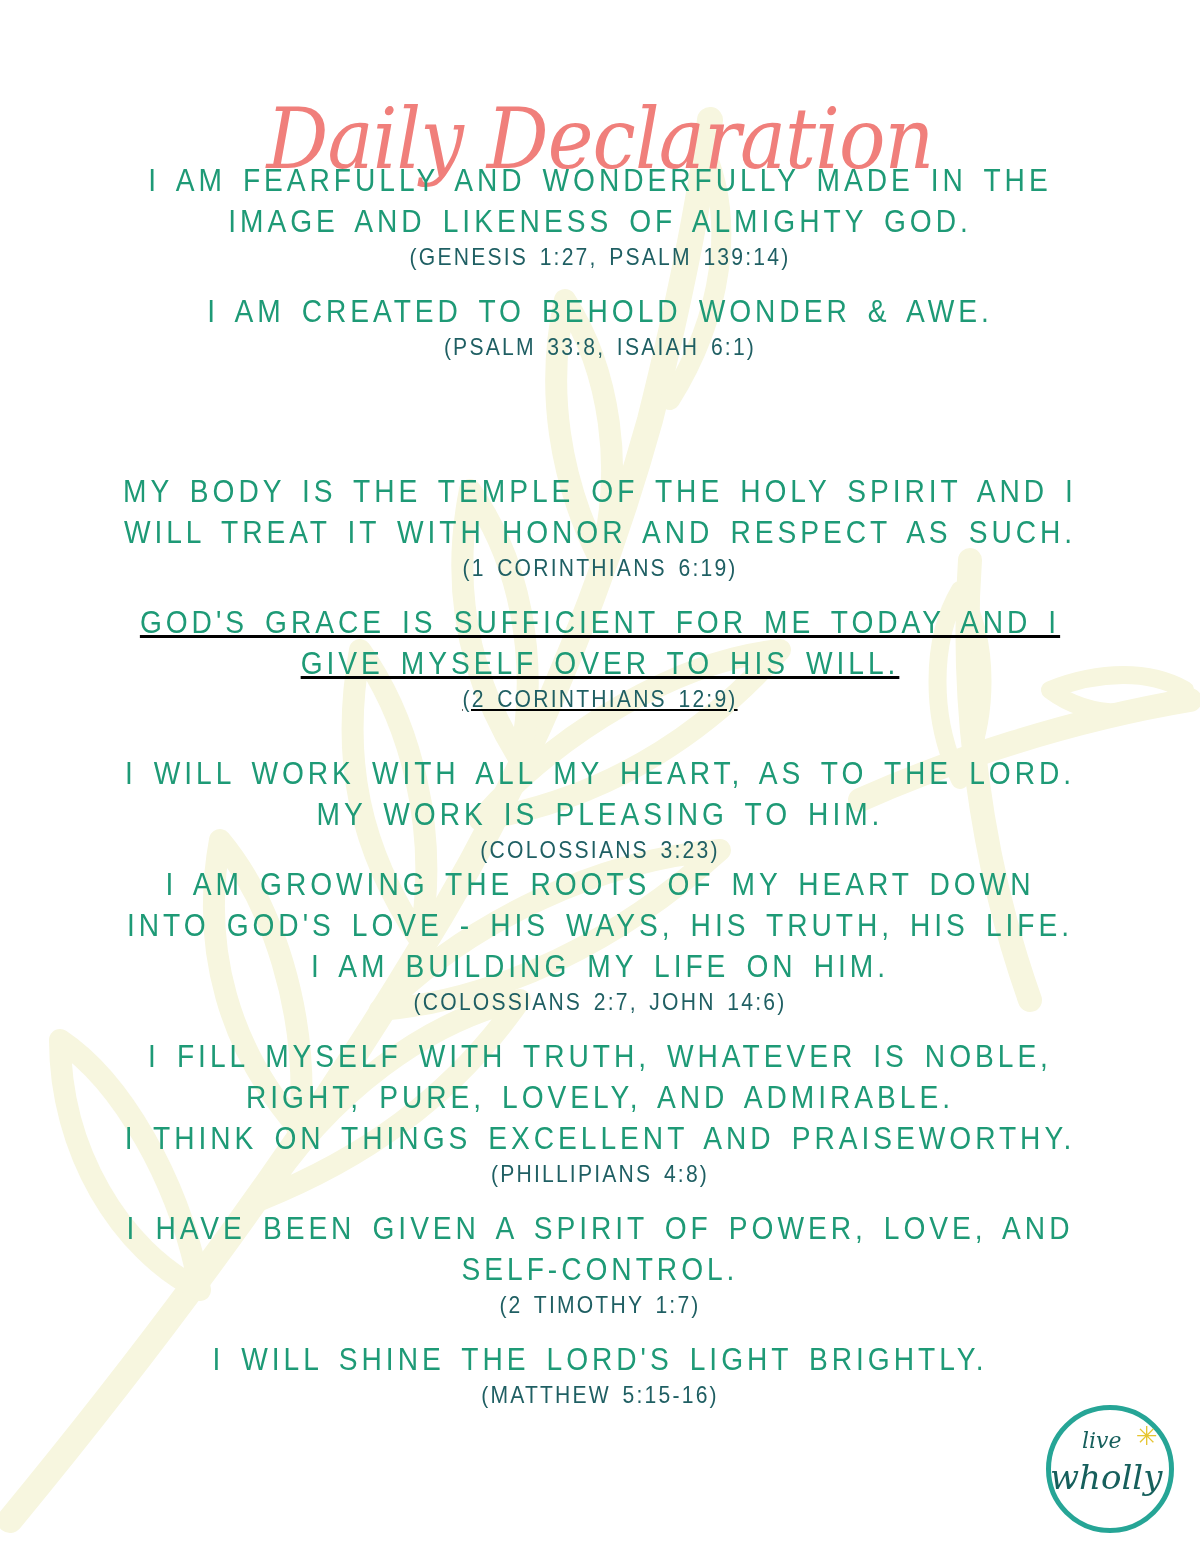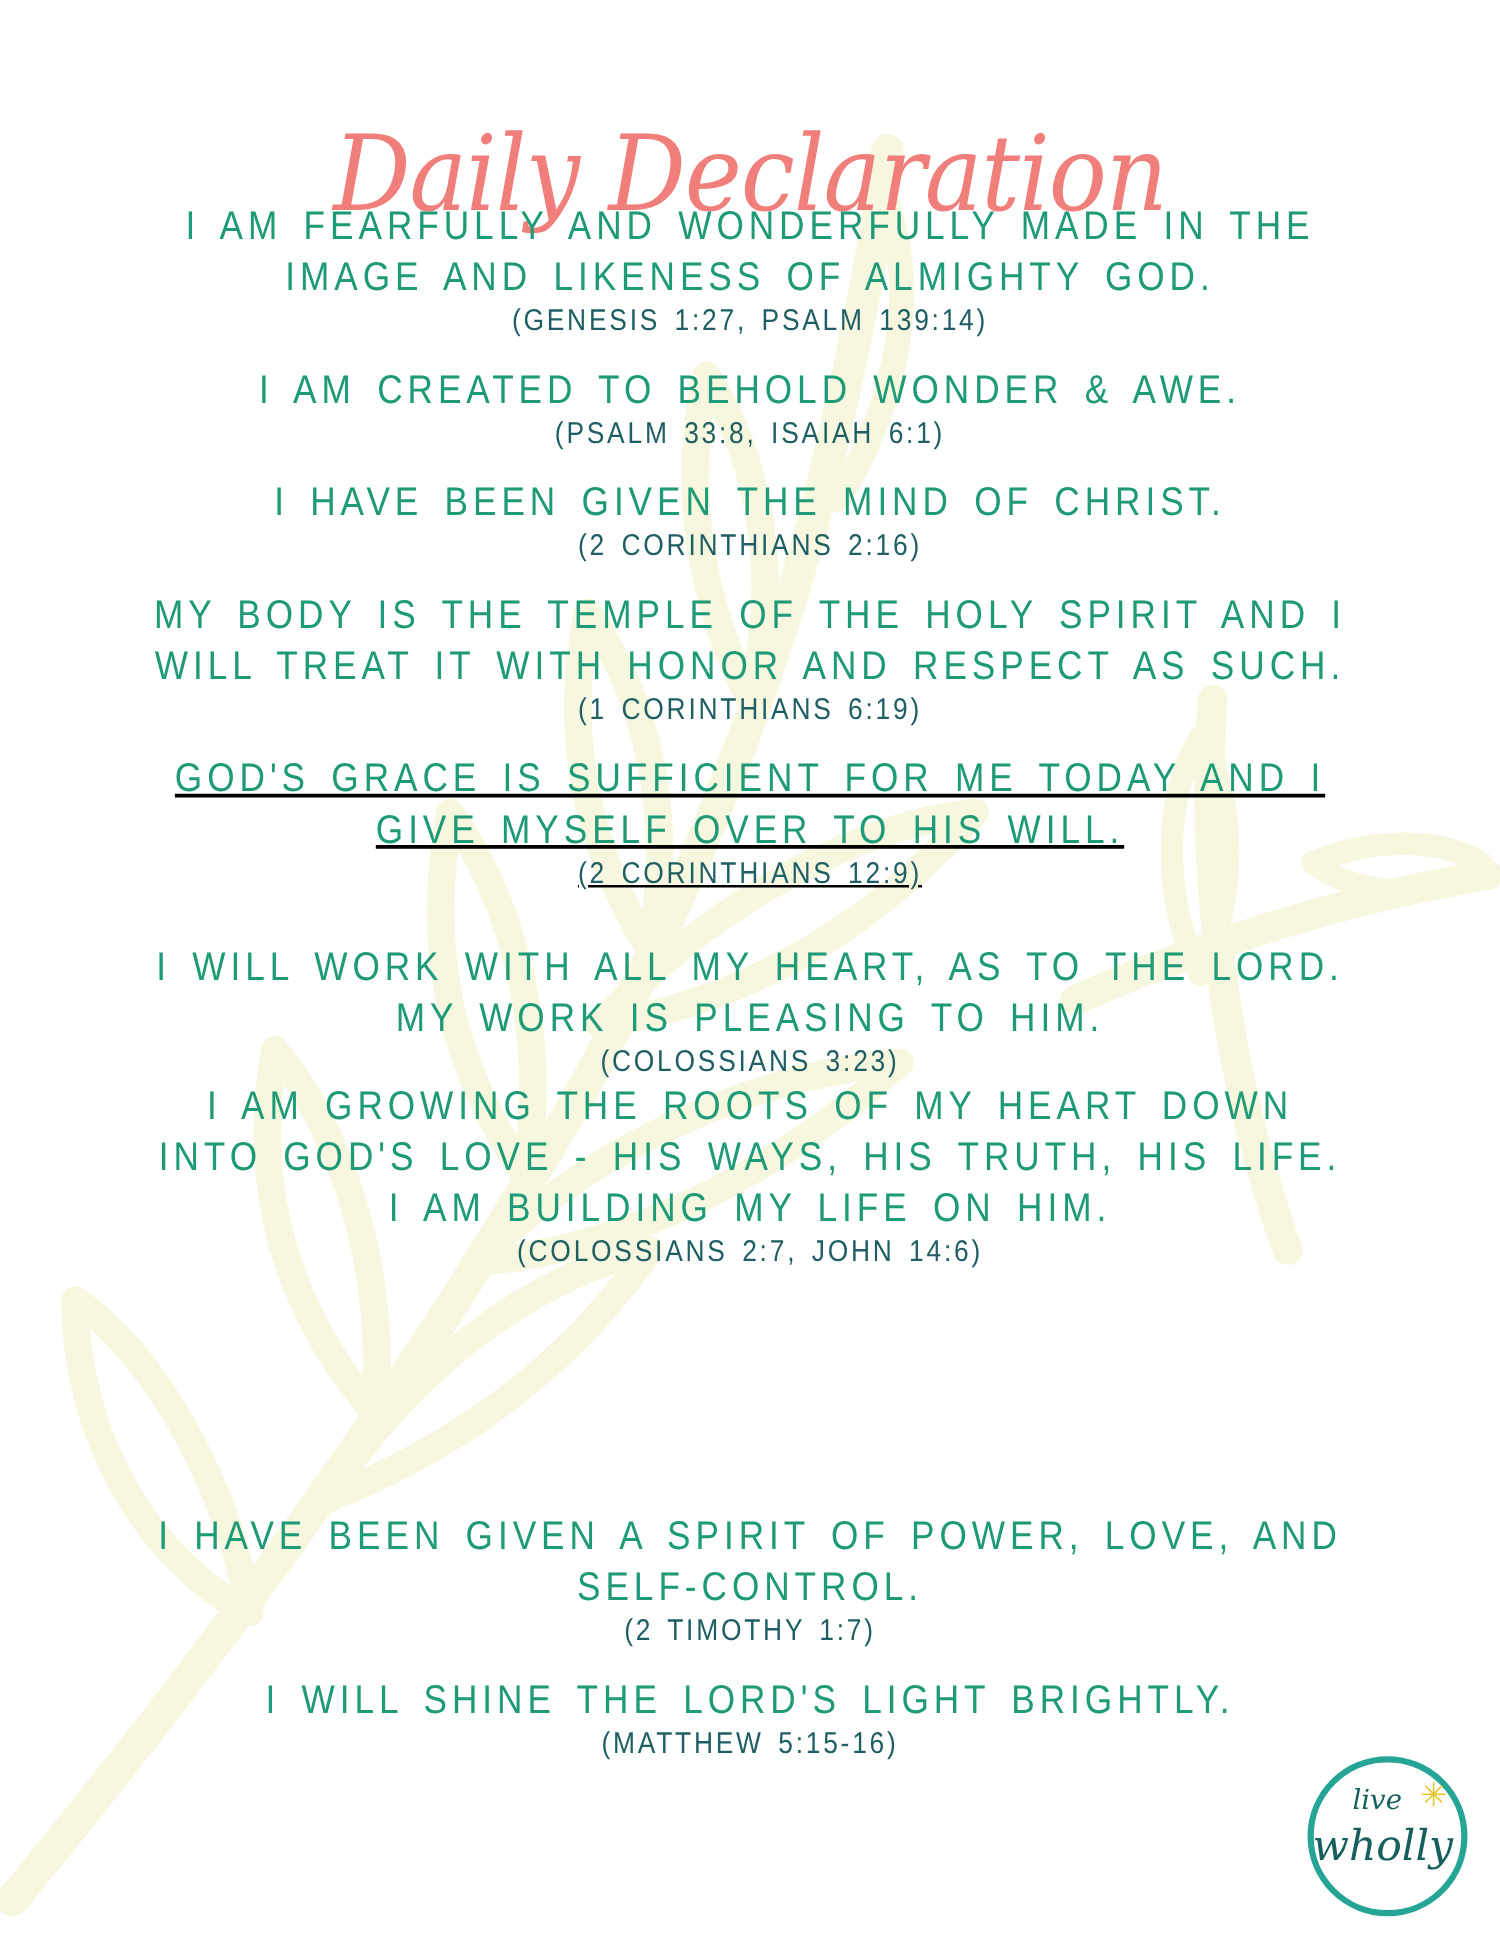--- a/index.html
+++ b/index.html
@@ -151,24 +151,20 @@
     <span class="line">I AM FEARFULLY AND WONDERFULLY MADE IN THE</span>
     <span class="line">IMAGE AND LIKENESS OF ALMIGHTY GOD.</span>
     <span class="ref">(GENESIS 1:27, PSALM 139:14)</span>
   </div>
 
   <div class="decl" style="top:291px;text-align:center;">
     <span class="line">I AM CREATED TO BEHOLD WONDER &amp; AWE.</span>
     <span class="ref">(PSALM 33:8, ISAIAH 6:1)</span>
   </div>
 
-  <div class="decl" style="top:381px;">
-    <span class="line">I HAVE BEEN GIVEN THE MIND OF CHRIST.</span>
-    <span class="ref">(2 CORINTHIANS 2:16)</span>
-  </div>
 
   <div class="decl" style="top:471px;">
     <span class="line">MY BODY IS THE TEMPLE OF THE HOLY SPIRIT AND I</span>
     <span class="line">WILL TREAT IT WITH HONOR AND RESPECT AS SUCH.</span>
     <span class="ref">(1 CORINTHIANS 6:19)</span>
   </div>
 
   <div class="decl" style="top:602px;text-decoration:underline;">
     <span class="line">GOD'S GRACE IS SUFFICIENT FOR ME TODAY AND I</span>
     <span class="line">GIVE MYSELF OVER TO HIS WILL.</span>
@@ -181,20 +177,26 @@
     <span class="ref">(COLOSSIANS 3:23)</span>
   </div>
 
   <div class="decl" style="top:864px;">
     <span class="line">I AM GROWING THE ROOTS OF MY HEART DOWN</span>
     <span class="line">INTO GOD'S LOVE - HIS WAYS, HIS TRUTH, HIS LIFE.</span>
     <span class="line">I AM BUILDING MY LIFE ON HIM.</span>
     <span class="ref">(COLOSSIANS 2:7, JOHN 14:6)</span>
   </div>
 
+  <div class="decl" style="top:1036px;">
+    <span class="line">I FILL MYSELF WITH TRUTH, WHATEVER IS NOBLE,</span>
+    <span class="line">RIGHT, PURE, LOVELY, AND ADMIRABLE.</span>
+    <span class="line">I THINK ON THINGS EXCELLENT AND PRAISEWORTHY.</span>
+    <span class="ref">(PHILLIPIANS 4:8)</span>
+  </div>
 
   <div class="decl" style="top:1208px;">
     <span class="line">I HAVE BEEN GIVEN A SPIRIT OF POWER, LOVE, AND</span>
     <span class="line">SELF-CONTROL.</span>
     <span class="ref">(2 TIMOTHY 1:7)</span>
   </div>
 
   <div class="decl" style="top:1339px;">
     <span class="line">I WILL SHINE THE LORD'S LIGHT BRIGHTLY.</span>
     <span class="ref">(MATTHEW 5:15-16)</span>

